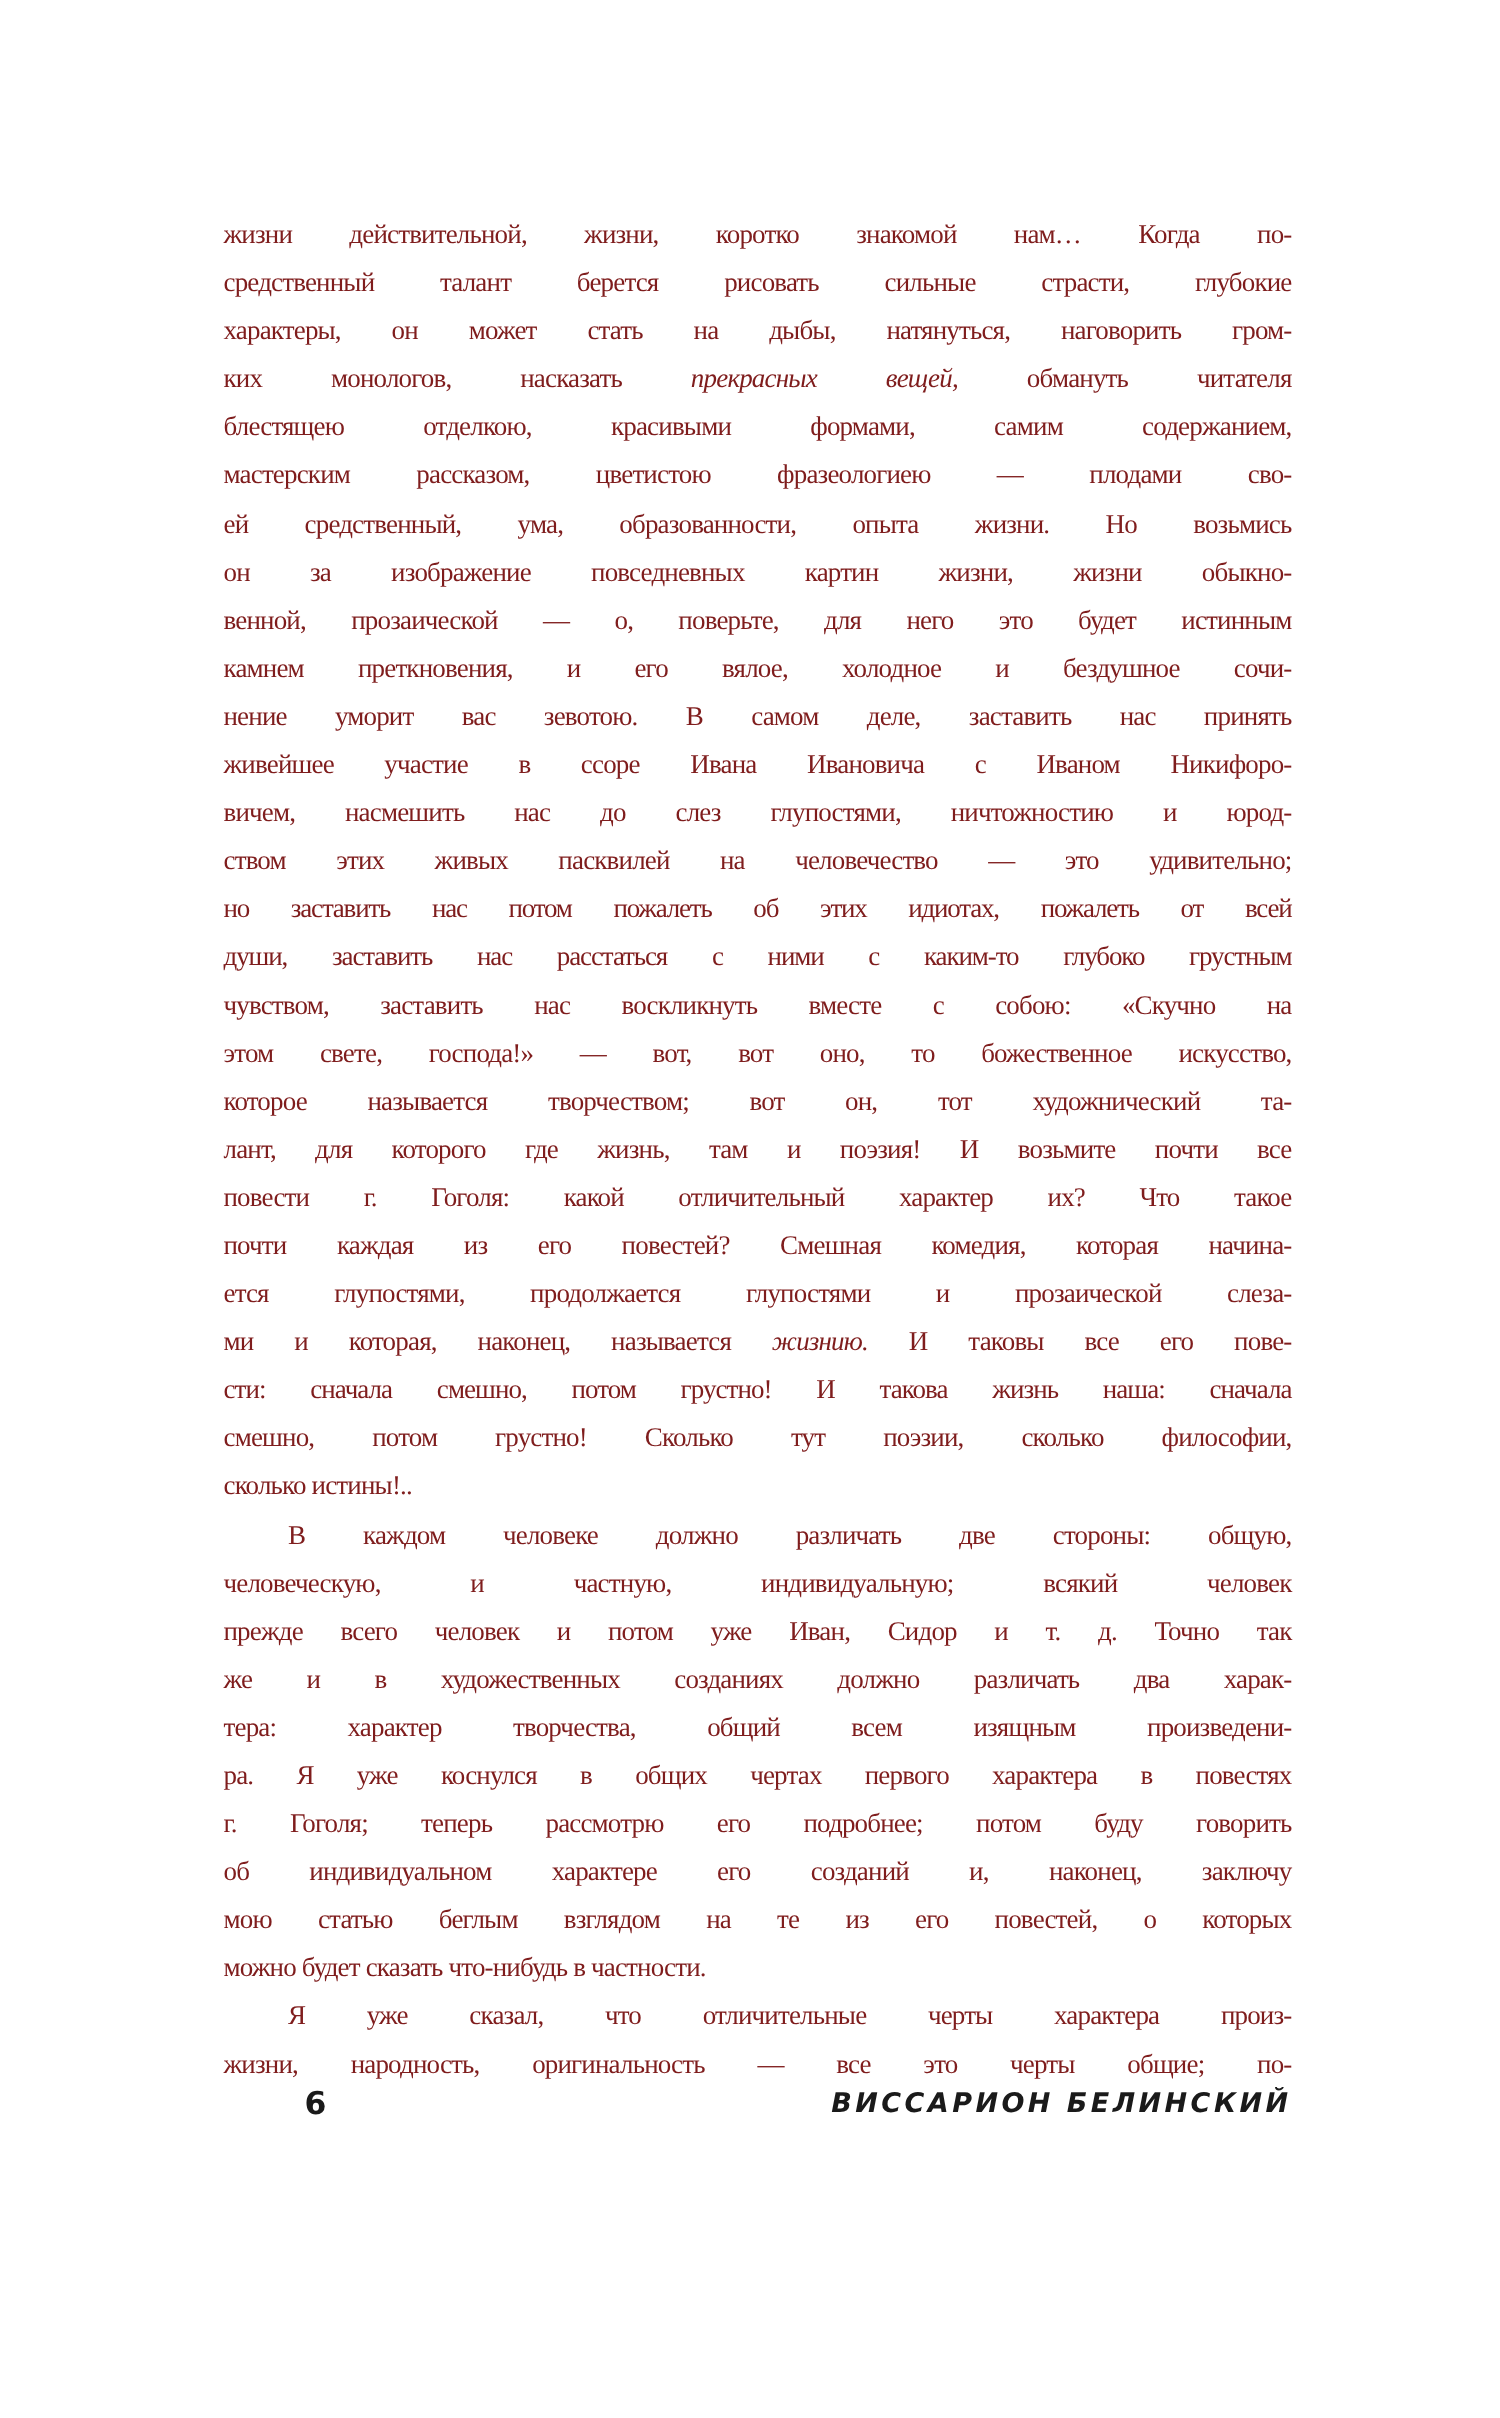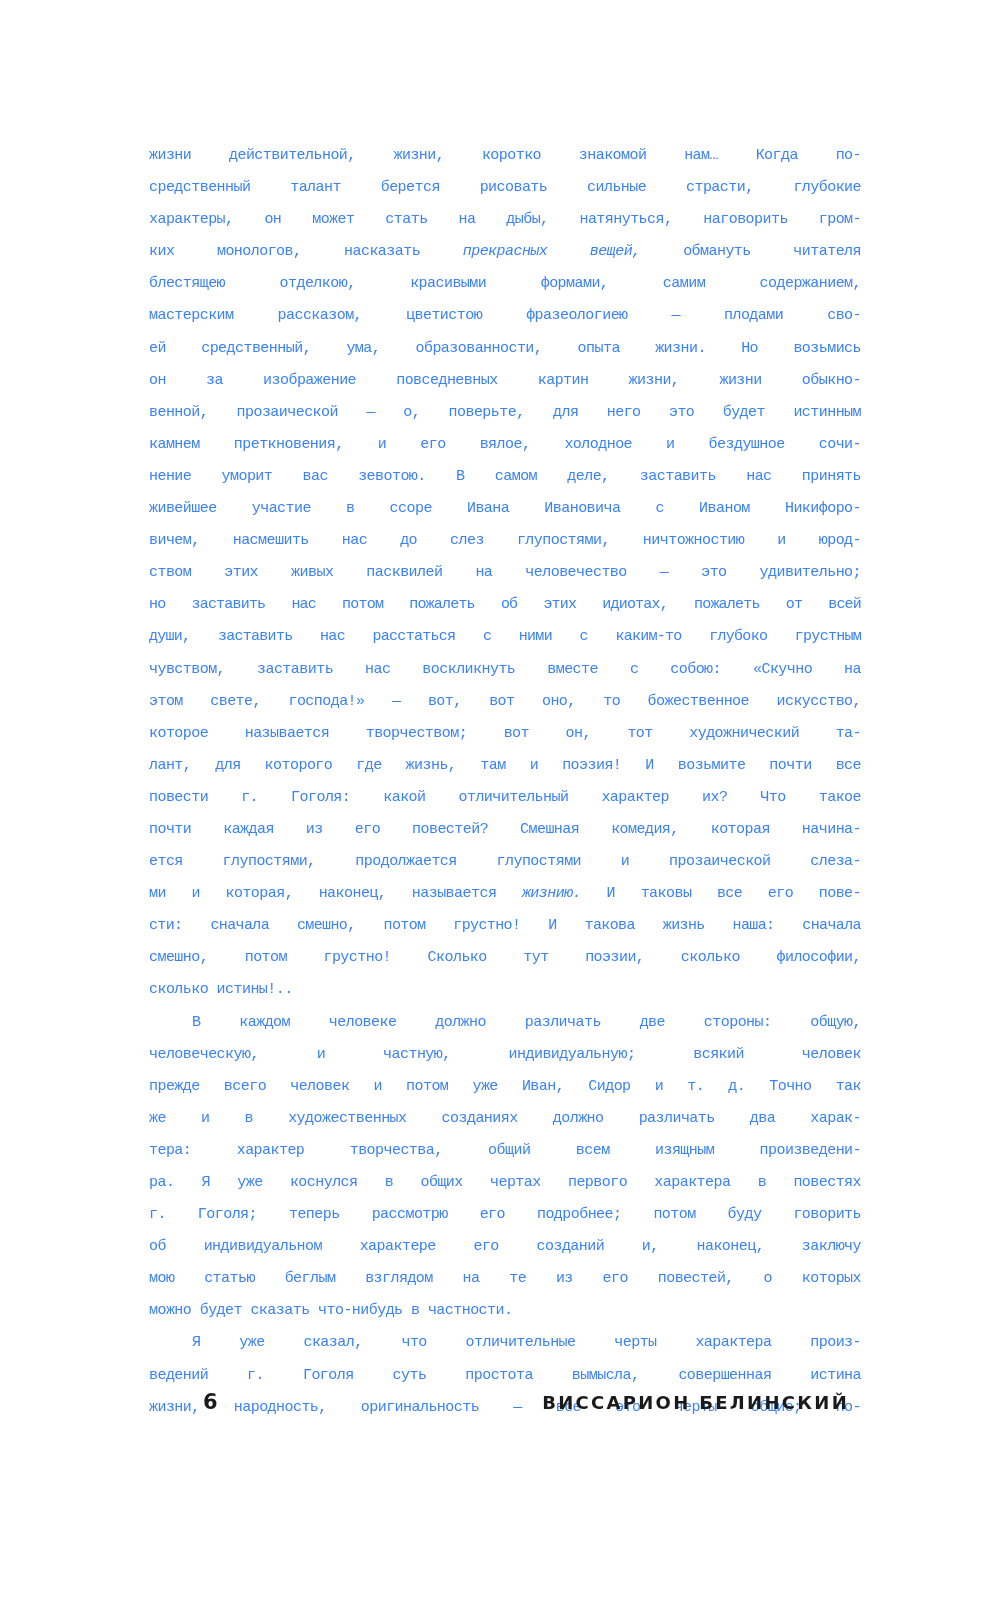--- a/index.html
+++ b/index.html
@@ -19,24 +19,24 @@
       top: 0;
       width: 1000px;
       height: 1612px;
       background: #ffffff;
     }
     .text-block {
       position: absolute;
       left: 149px;
       top: 140px;
       width: 712px;
-      font-family: Liberation Mono, monospace;
-      font-size: 15px;
+      font-family: Liberation Serif, serif;
+      font-size: 18px;
       line-height: 32.1px;
-      color: #3b82f6;
+      color: #7f1d1d;
       letter-spacing: -0.55px;
       word-spacing: 0px;
     }
     .line {
       display: block;
       height: 32.1px;
       white-space: nowrap;
       text-align: justify;
       text-align-last: justify;
       overflow: visible;
@@ -60,24 +60,25 @@
       color: #1a1a1a;
     }
     .page-number {
       position: absolute;
       left: 54px;
       top: 0;
       font-size: 21px;
     }
     .running-head {
       position: absolute;
-      right: 12px;
+      right: 0;
       top: 2px;
       font-size: 18px;
       letter-spacing: 2.3px;
+      font-style: italic;
     }
   </style>
 </head>
 <body>
 
 <div class="page">
   <div class="text-block" id="text-block">
       <div class="line"><span class="seg">жизни действительной, жизни, коротко знакомой нам… Когда по-</span></div>
       <div class="line"><span class="seg">средственный талант берется рисовать сильные страсти, глубокие</span></div>
       <div class="line"><span class="seg">характеры, он может стать на дыбы, натянуться, наговорить гром-</span></div>
@@ -109,21 +110,20 @@
       <div class="line"><span class="seg">человеческую, и частную, индивидуальную; всякий человек</span></div>
       <div class="line"><span class="seg">прежде всего человек и потом уже Иван, Сидор и т. д. Точно так</span></div>
       <div class="line"><span class="seg">же и в художественных созданиях должно различать два харак-</span></div>
       <div class="line"><span class="seg">тера: характер творчества, общий всем изящным произведени-</span></div>
       <div class="line"><span class="seg">ра. Я уже коснулся в общих чертах первого характера в повестях</span></div>
       <div class="line"><span class="seg">г. Гоголя; теперь рассмотрю его подробнее; потом буду говорить</span></div>
       <div class="line"><span class="seg">об индивидуальном характере его созданий и, наконец, заключу</span></div>
       <div class="line"><span class="seg">мою статью беглым взглядом на те из его повестей, о которых</span></div>
       <div class="line last"><span class="seg">можно будет сказать что-нибудь в частности.</span></div>
       <div class="line indent"><span class="seg">Я уже сказал, что отличительные черты характера произ-</span></div>
-      <div class="line"><span class="seg">ведений г. Гоголя суть простота вымысла, совершенная истина</span></div>
       <div class="line"><span class="seg">жизни, народность, оригинальность — все это черты общие; по-</span></div>
     </div>
 
   <div class="footer">
     <span class="page-number">6</span>
     <span class="running-head">ВИССАРИОН БЕЛИНСКИЙ</span>
   </div>
 </div>
 
 </body></html>

